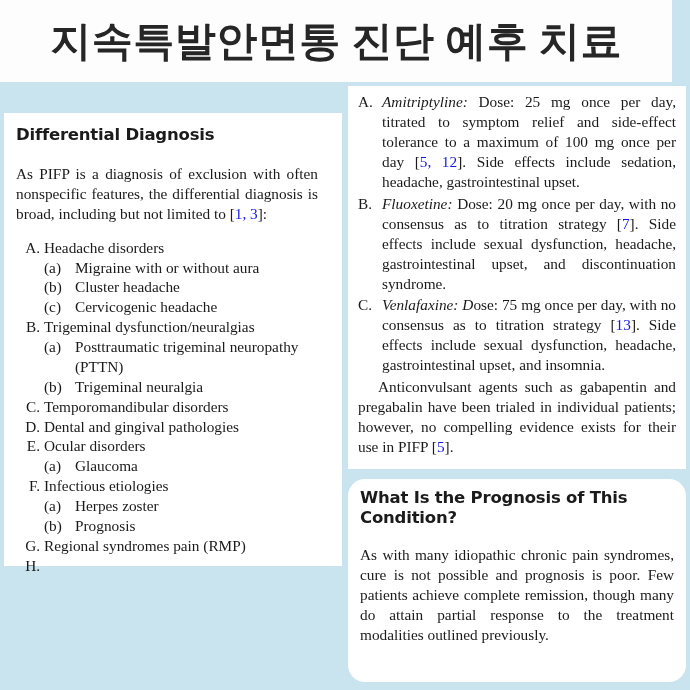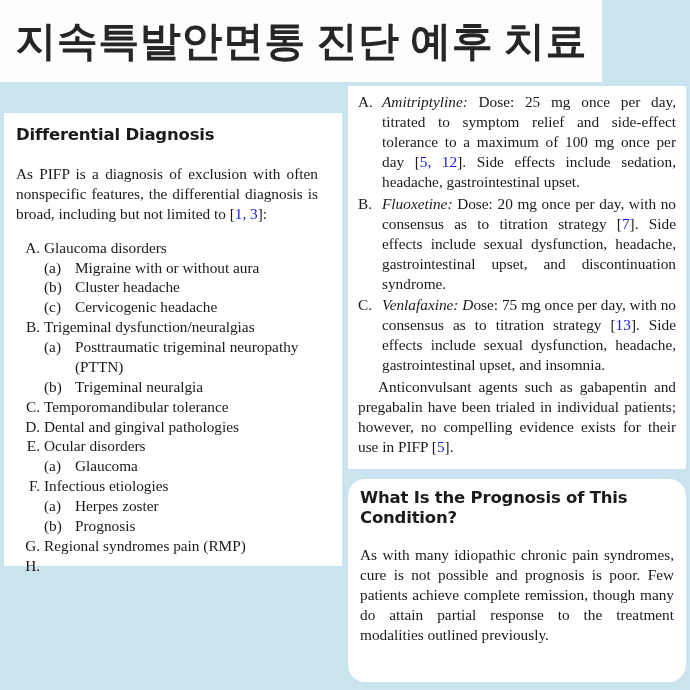--- a/index.html
+++ b/index.html
@@ -19,21 +19,21 @@
     width: 690px;
     height: 690px;
     background: #c9e4ef;
     box-sizing: border-box;
   }
   
   .header {
     position: absolute;
     left: 0;
     top: 0;
-    width: 602px;
+    width: 672px;
     height: 82px;
     background: #fdfdfd;
     display: flex;
     align-items: center;
     justify-content: center;
     overflow: hidden;
   }
   .header-title {
     font-family: "Liberation Serif", "DejaVu Serif", serif;
     font-weight: bold;
@@ -188,21 +188,21 @@
   <div class="columns">
 
     <div class="col col-left">
       <div class="card card-left">
 
         <h2 class="section-heading">Differential Diagnosis</h2>
 
         <p class="body"><span>As PIFP is a diagnosis of exclusion with often nonspecific features, the differential diagnosis is broad, including but not limited to [</span><span class="cite">1, 3</span><span>]:</span></p>
 
         <ol class="outline" id="dd-list">
-            <li><span class="marker">A.</span><span>Glaucoma disorders</span><ol class="sub">
+            <li><span class="marker">A.</span><span>Headache disorders</span><ol class="sub">
                 <li>
                   <span class="marker">(a)</span>
                   <span class="sub-text">Migraine with or without aura</span>
                 </li>
                 <li>
                   <span class="marker">(b)</span>
                   <span class="sub-text">Cluster headache</span>
                 </li>
                 <li>
                   <span class="marker">(c)</span>
@@ -212,21 +212,21 @@
             <li><span class="marker">B.</span><span>Trigeminal dysfunction/neuralgias</span><ol class="sub">
                 <li>
                   <span class="marker">(a)</span>
                   <span class="sub-text">Posttraumatic trigeminal neuropathy (PTTN)</span>
                 </li>
                 <li>
                   <span class="marker">(b)</span>
                   <span class="sub-text">Trigeminal neuralgia</span>
                 </li>
               </ol></li>
-            <li><span class="marker">C.</span><span>Temporomandibular tolerance</span></li>
+            <li><span class="marker">C.</span><span>Temporomandibular disorders</span></li>
             <li><span class="marker">D.</span><span>Dental and gingival pathologies</span></li>
             <li><span class="marker">E.</span><span>Ocular disorders</span><ol class="sub">
                 <li>
                   <span class="marker">(a)</span>
                   <span class="sub-text">Glaucoma</span>
                 </li>
               </ol></li>
             <li><span class="marker">F.</span><span>Infectious etiologies</span><ol class="sub">
                 <li>
                   <span class="marker">(a)</span>

